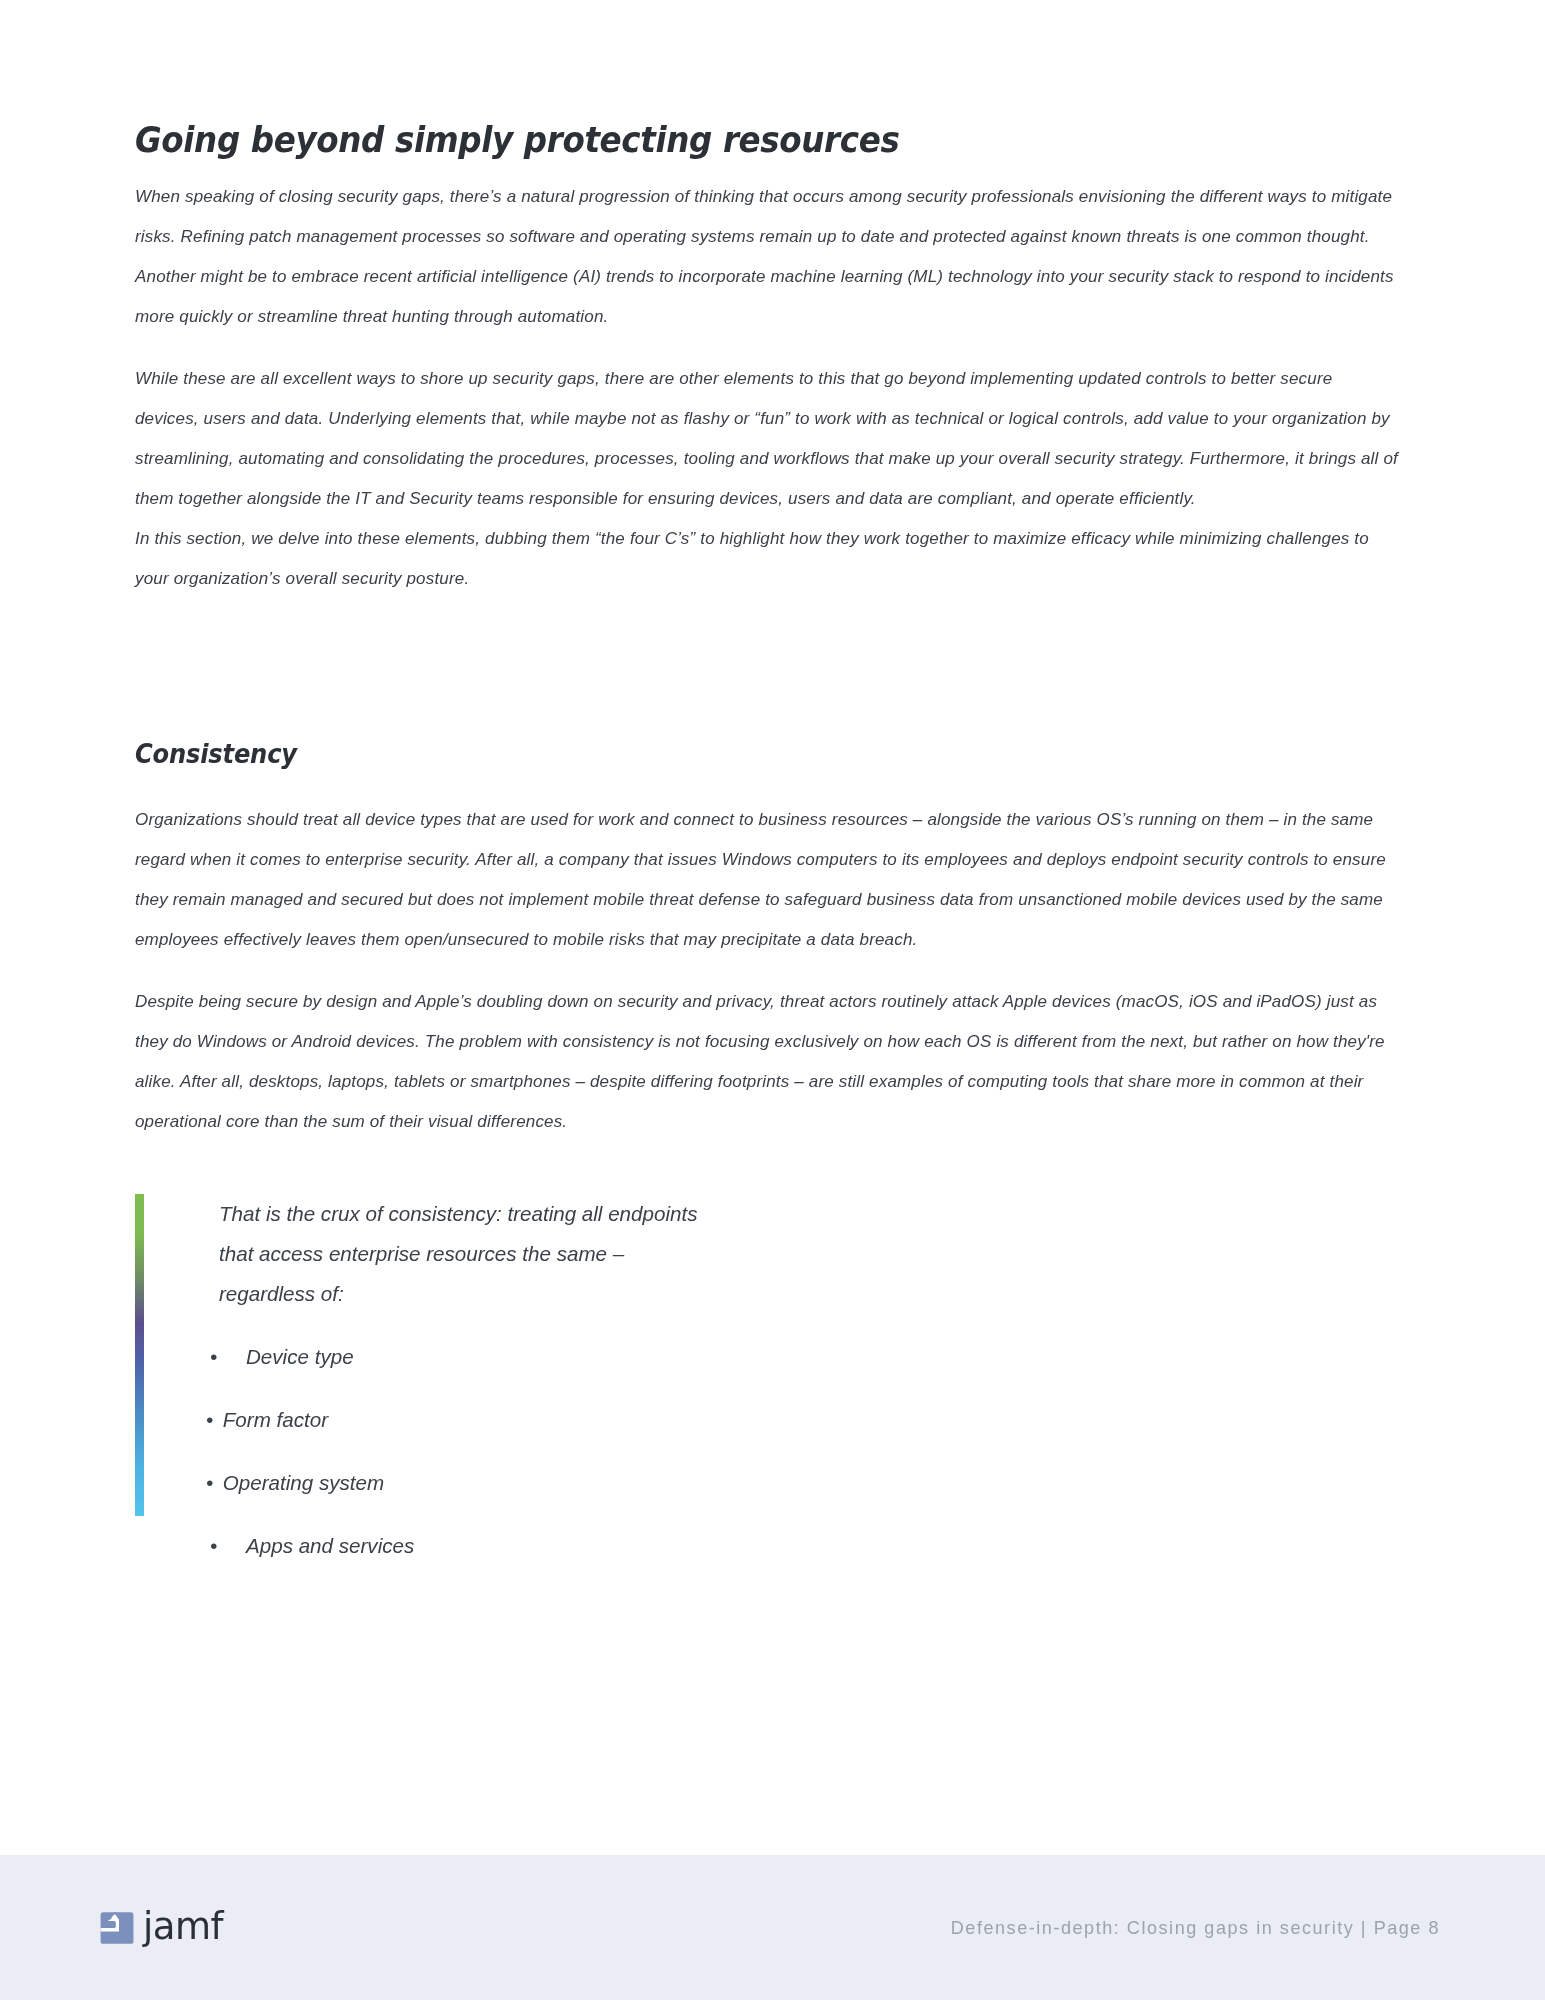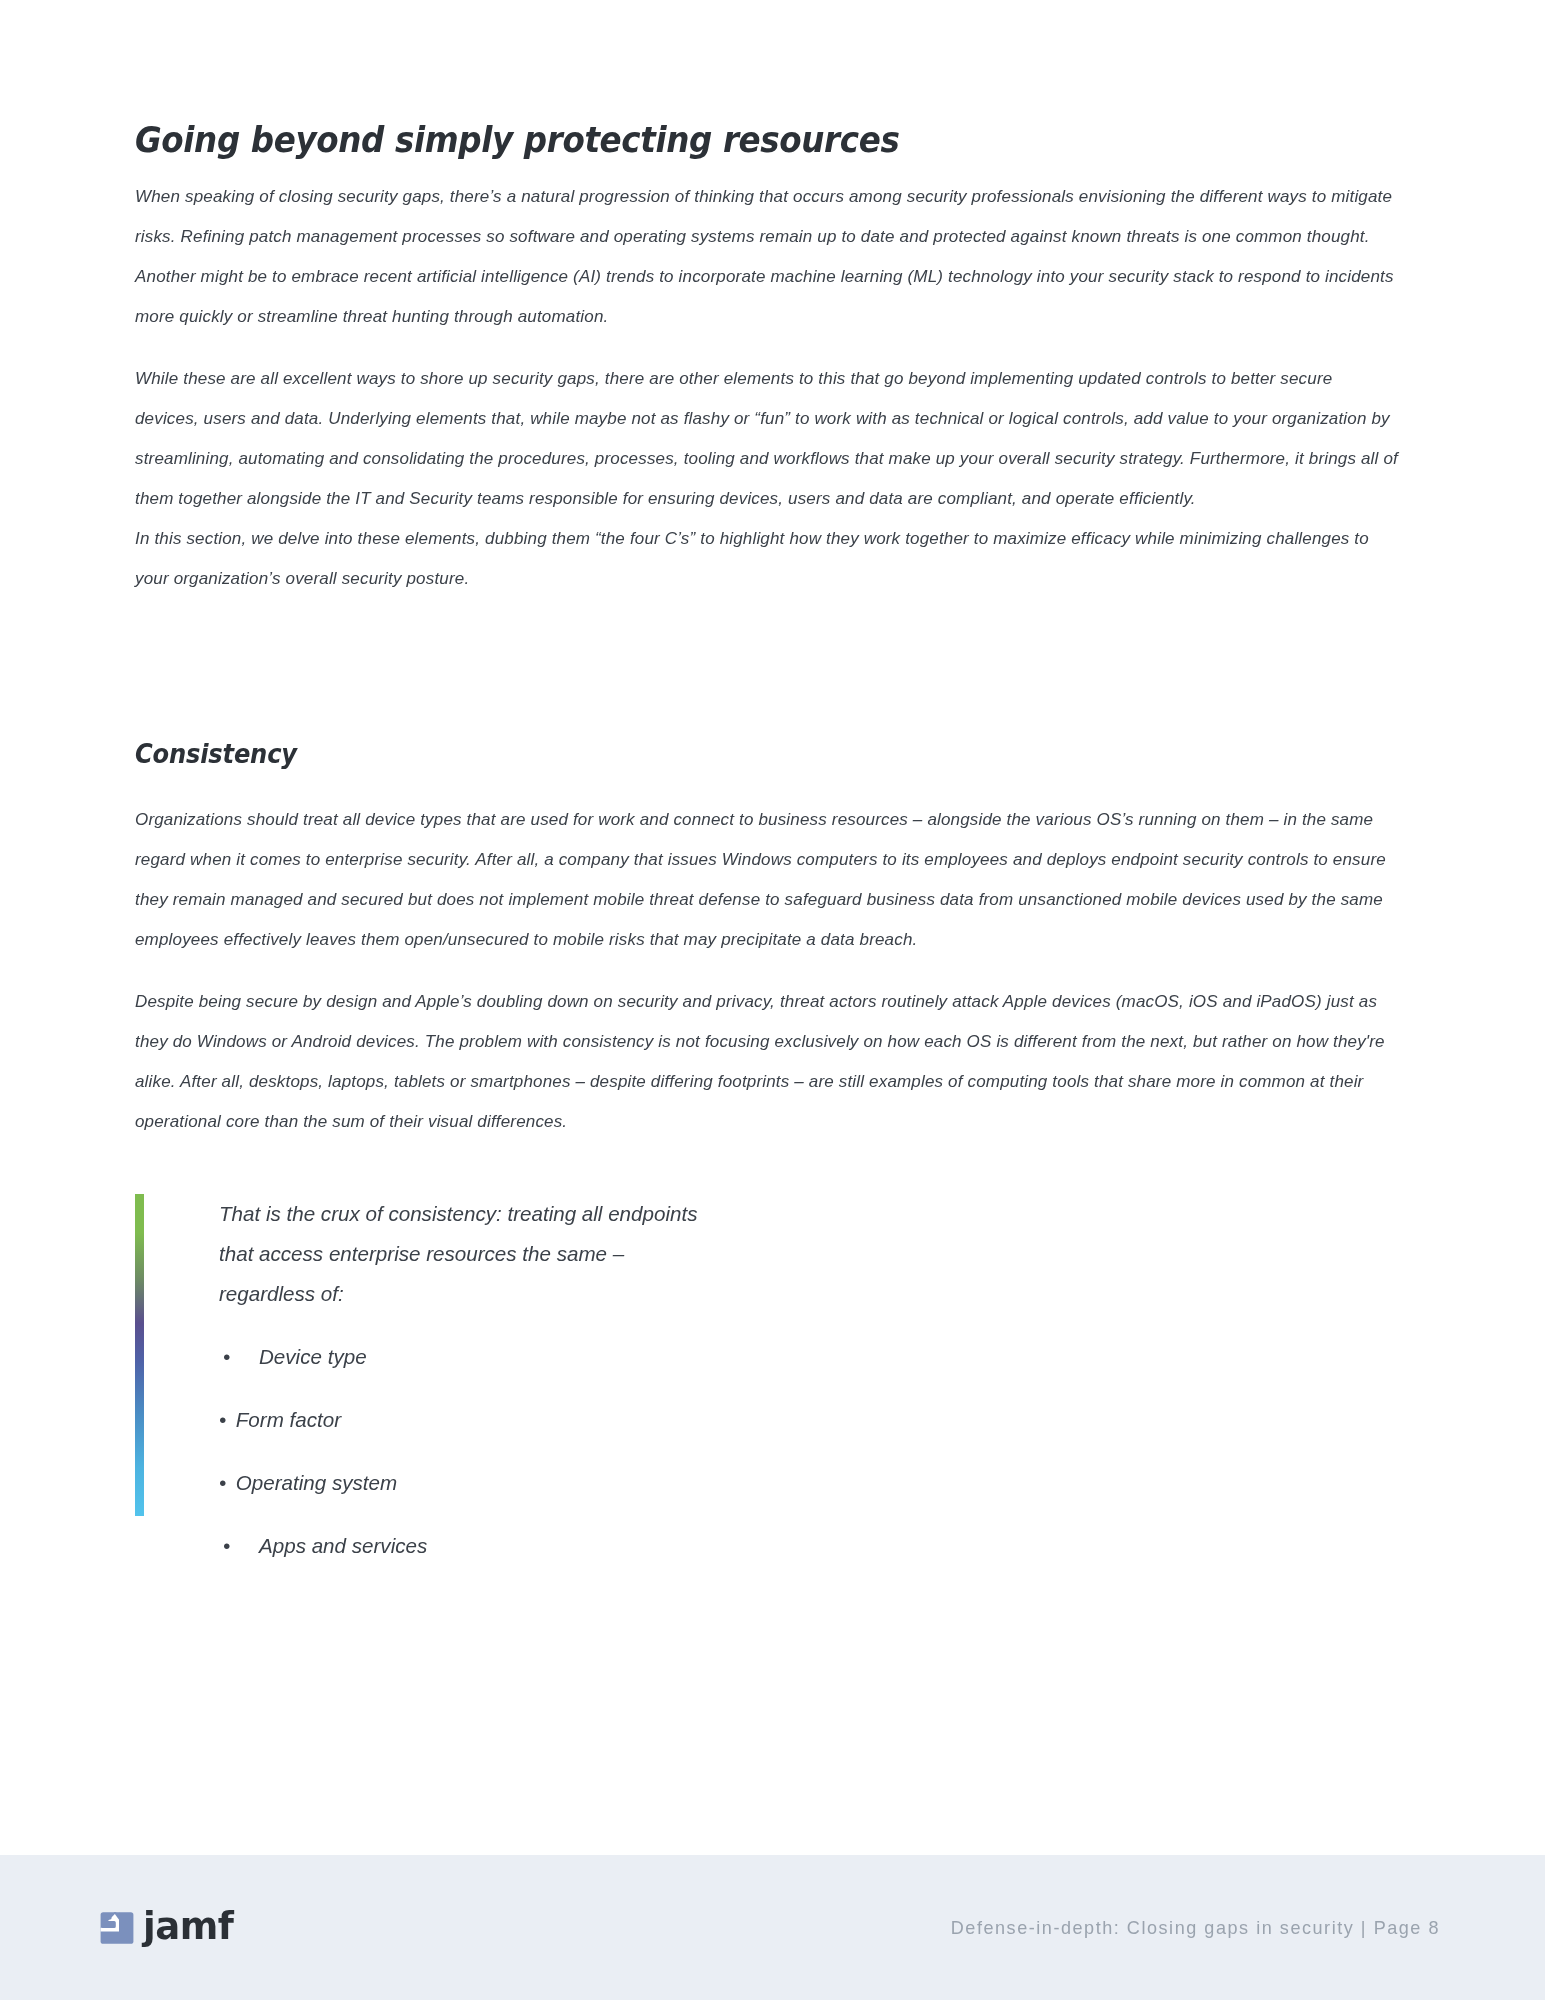--- a/index.html
+++ b/index.html
@@ -103,21 +103,21 @@
   ul.callout-list {
     list-style: none;
     margin: 0;
     padding: 0;
   }
   ul.callout-list li {
     font-family: "Liberation Sans", sans-serif;
     font-size: 20.6px;
     line-height: 30px;
     color: #3b4149;
-    margin: 0 0 33px 16px;
+    margin: 0 0 33px 3px;
     display: block;
   }
   ul.callout-list li .bullet-wide {
     display: inline-block;
     width: 40px;
     padding-left: 4px;
     box-sizing: border-box;
   }
   ul.callout-list li .bullet-tight {
     display: inline-block;
@@ -150,21 +150,21 @@
   }
   .logo-mark {
     width: 34px;
     height: 34px;
     position: relative;
     display: block;
   }
   .logo-word {
     font-family: "DejaVu Sans", sans-serif;
     font-size: 37px;
-    font-weight: bold;
+    font-weight: normal;
     color: #2b3036;
     letter-spacing: -0.5px;
     line-height: 1;
     transform: translateY(-1px);
   }
   .footer-text {
     font-family: "Liberation Sans", sans-serif;
     font-size: 19px;
     color: #9aa3ae;
     letter-spacing: 0.085em;

